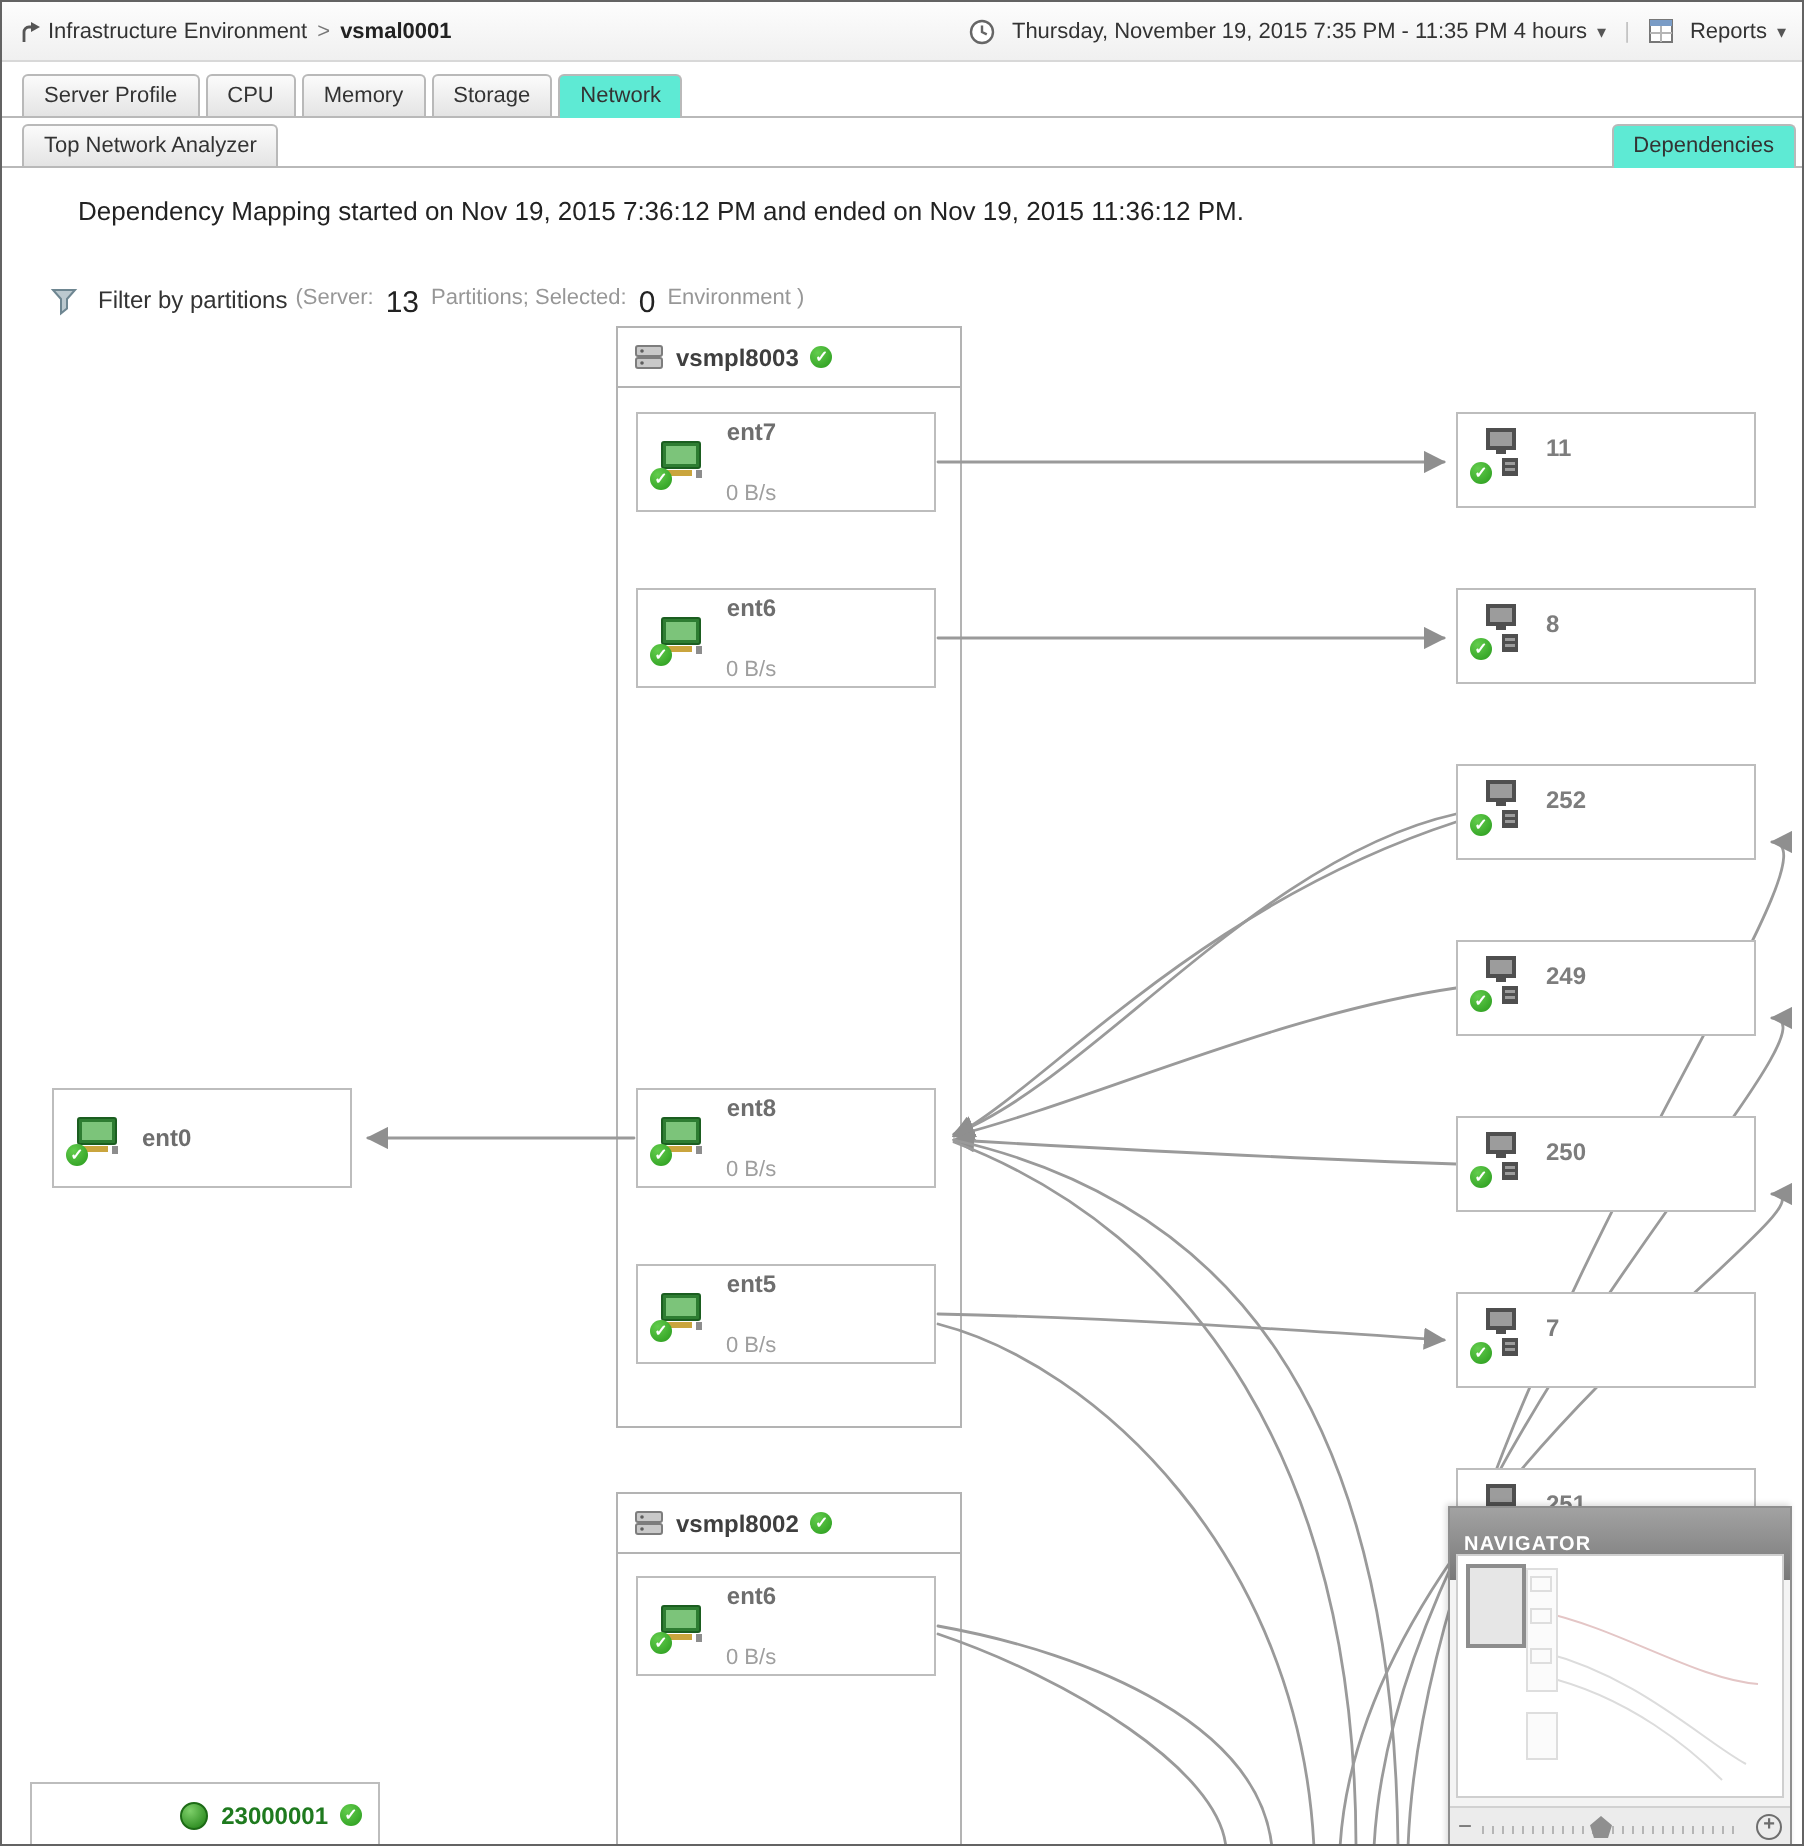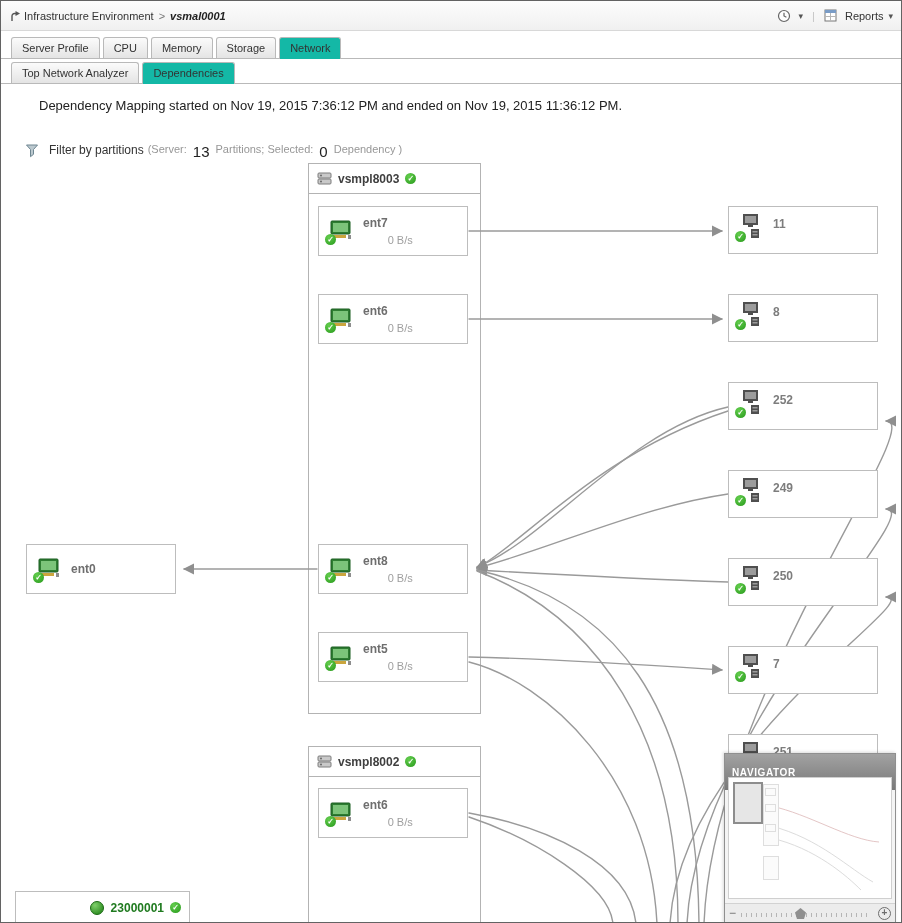--- a/index.html
+++ b/index.html
@@ -4,53 +4,53 @@
 <style>
   * { box-sizing: border-box; margin: 0; padding: 0; }
   html,body { background:#fff; font-family:"Liberation Sans", sans-serif; }
   .page { position:relative; width:902px; height:923px; border:1px solid #636363; background:#fff; overflow:hidden; }
 
   
   .topbar { position:absolute; top:0; left:0; right:0; height:30px; z-index:10;
     background:linear-gradient(#fdfdfd,#f0f0f0); border-bottom:1px solid #d8d8d8;
     display:flex; align-items:center; padding:0 8px; font-size:11px; color:#333; }
   .crumb-sep { margin:0 5px; color:#777; }
-  .crumb-current { font-weight:bold; color:#222;font-style:italic; }
+  .crumb-current { font-weight:bold; color:#222; }
   .topbar-right { margin-left:auto; display:flex; align-items:center; gap:5px; }
   .caret { font-size:9px; color:#555; }
   .divider { color:#c4c4c4; margin:0 4px; }
   .icon-gap { display:inline-flex; align-items:center; margin-right:3px; }
 
   
   .tabs-row { position:absolute; left:0; right:0; display:flex; align-items:flex-end;
     padding-left:10px; border-bottom:1px solid #b9b9b9; height:24px; z-index:9; background:#fff; }
   .tabs-row1 { top:34px; }
-  .tabs-row2 { top:59px; }
+  .tabs-row2 { top:59px;justify-content:space-between; }
   .tab { border:1px solid #b9b9b9; border-bottom:none; border-radius:3px 3px 0 0;
     background:linear-gradient(#fbfbfb,#e4e4e4); font-size:11px; color:#333;
     padding:4px 10px; margin-right:3px; position:relative; cursor:default; white-space:nowrap;margin-top:48px; }
-  .tab.active { background:#14b8a6; padding-bottom:5px; margin-bottom:-1px; z-index:3; }
+  .tab.active { background:#5eead4; padding-bottom:5px; margin-bottom:-1px; z-index:3; }
 
   
   .statement { position:absolute; top:97px; left:38px; font-size:13px; color:#222; z-index:8; }
   .filterbar { position:absolute; top:142px; left:24px; display:flex; align-items:flex-start; gap:4px; z-index:8; }
   .filter-label { font-size:12px; color:#333; margin-left:2px; }
   .filter-gray { font-size:11px; color:#979797; }
   .filter-num { font-size:15px; color:#222; margin:0 2px; }
 
   
   .edges { position:absolute; left:0; top:0; z-index:3; pointer-events:none; }
   .group { position:absolute; border:1px solid #b3b3b3; z-index:2; background:transparent; }
   .group-header { height:30px; border-bottom:1px solid #b3b3b3; background:#fff;
     display:flex; align-items:center; gap:6px; padding:0 8px;
     font-size:12px; font-weight:bold; color:#3f3f3f; }
 
   .nic-node { position:absolute; width:150px; height:50px; border:1px solid #bdbdbd; background:#fff;
     display:flex; align-items:center; gap:9px; padding:0 9px; z-index:4; }
-  .nic-text { display:flex; flex-direction:row; }
+  .nic-text { display:flex; flex-direction:column;align-items:flex-end; }
   .nic-label { font-size:12px; font-weight:bold; color:#6e6e6e; }
   .nic-rate { font-size:11px; color:#9e9e9e; margin-top:18px; }
 
   .p-node { position:absolute; width:150px; height:48px; border:1px solid #bdbdbd; background:#fff;
     display:flex; align-items:flex-start; gap:9px; padding:6px 9px; z-index:4; }
   .p-label { font-size:12px; font-weight:bold; color:#7d7d7d; margin-top:4px; }
 
   .icon-wrap { position:relative; display:inline-block; line-height:0; }
   .check { display:inline-block; width:11px; height:11px; border-radius:50%;
     background:radial-gradient(circle at 35% 30%, #63cd4d, #27991b);
@@ -96,20 +96,21 @@
     <span class="crumb-sep">&gt;</span>
     <span class="crumb-current">vsmal0001</span>
 
     <span class="topbar-right">
       <span class="icon-gap">
         <svg width="14" height="14" viewBox="0 0 14 14">
             <circle cx="7" cy="7" r="5.5" fill="#fff" stroke="#666" stroke-width="1.2"></circle>
             <path d="M7,3.8 L7,7 L9.4,8.2" stroke="#666" stroke-width="1.2" fill="none"></path>
           </svg>
       </span>
+      <span>Thursday, November 19, 2015 7:35 PM - 11:35 PM 4 hours</span>
       <span class="caret">▾</span>
       <span class="divider">|</span>
       <span class="icon-gap">
         <svg width="13" height="13" viewBox="0 0 13 13">
             <rect x="1" y="1" width="11" height="11" fill="#fff" stroke="#777"></rect>
             <rect x="1" y="1" width="11" height="3" fill="#7a9cc6"></rect>
             <line x1="1" y1="7.5" x2="12" y2="7.5" stroke="#b5b5b5"></line>
             <line x1="6.5" y1="4" x2="6.5" y2="12" stroke="#b5b5b5"></line>
           </svg>
       </span>
@@ -137,21 +138,21 @@
     <span class="icon-gap">
       <svg width="15" height="15" viewBox="0 0 15 15">
           <path d="M1.5,2 h11 l-4,4.5 v4.8 l-3,2.4 v-7.2 z" fill="#bcc9cf" stroke="#6e8691"></path>
         </svg>
     </span>
     <span class="filter-label">Filter by partitions</span>
     <span class="filter-gray">(Server:</span>
     <span class="filter-num">13</span>
     <span class="filter-gray">Partitions; Selected:</span>
     <span class="filter-num">0</span>
-    <span class="filter-gray">Dependency )</span>
+    <span class="filter-gray">Environment )</span>
   </div>
 
   <svg class="edges" width="902" height="923" viewBox="0 0 902 923">
     <defs>
       <marker id="arr" viewBox="0 0 10 10" refX="9" refY="5" markerWidth="8" markerHeight="8" orient="auto">
         <path d="M0,0 L10,5 L0,10 Z" fill="#8f8f8f"></path>
       </marker>
     </defs>
     <g fill="none" stroke="#9a9a9a" stroke-width="1.4" stroke-linecap="round">
       <path d="M468,230 L721,230" marker-end="url(#arr)"></path>

